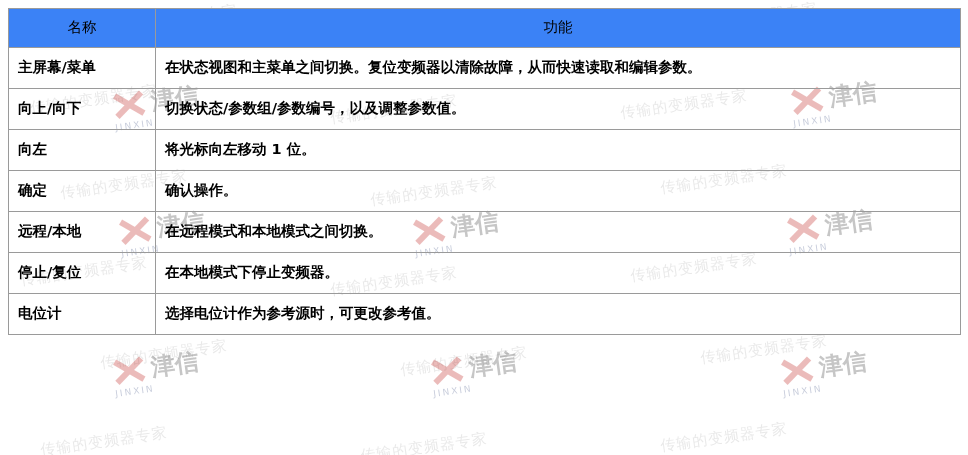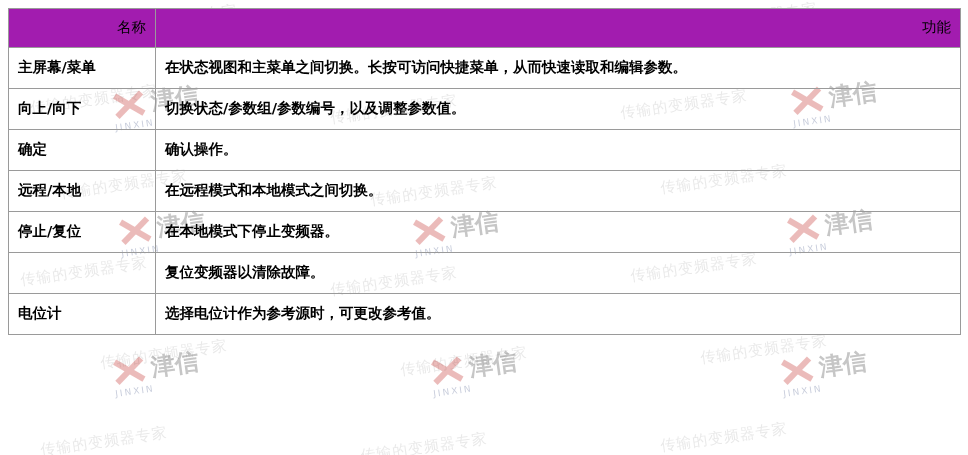--- a/index.html
+++ b/index.html
@@ -90,23 +90,23 @@
   table.spec th, table.spec td {
     border: 1px solid #9a9a9a;
     padding: 6px 9px;
     font-size: 14.5px;
     vertical-align: middle;
     line-height: 1.35;
     background: transparent;
     font-weight: bold;
   }
   table.spec thead th {
-    background: #a21caf;
+    background: #3b82f6;
     font-weight: normal;
-    text-align: right;
+    text-align: center;
     height: 26px;
     margin-top: 43px;
   }
   table.spec tbody td {
     height: 28px;
   }
   col.c-name { width: 147px; }
   col.c-func { width: 805px; }
   .cell-name { white-space: nowrap; }
 </style>
@@ -207,41 +207,41 @@
     </colgroup>
     <thead>
       <tr>
         <th>名称</th>
         <th>功能</th>
       </tr>
     </thead>
     <tbody>
       <tr>
         <td class="cell-name">主屏幕/菜单</td>
-        <td>在状态视图和主菜单之间切换。长按可访问快捷菜单，从而快速读取和编辑参数。</td>
+        <td>在状态视图和主菜单之间切换。复位变频器以清除故障，从而快速读取和编辑参数。</td>
       </tr>
       <tr>
         <td class="cell-name">向上/向下</td>
         <td>切换状态/参数组/参数编号，以及调整参数值。</td>
       </tr>
       <tr>
+        <td class="cell-name">向左</td>
+        <td>将光标向左移动 1 位。</td>
+      </tr>
+      <tr>
         <td class="cell-name">确定</td>
         <td>确认操作。</td>
       </tr>
       <tr>
         <td class="cell-name">远程/本地</td>
         <td>在远程模式和本地模式之间切换。</td>
       </tr>
       <tr>
         <td class="cell-name">停止/复位</td>
         <td>在本地模式下停止变频器。</td>
-      </tr>
-      <tr>
-        <td class="cell-name"></td>
-        <td>复位变频器以清除故障。</td>
       </tr>
       <tr>
         <td class="cell-name">电位计</td>
         <td>选择电位计作为参考源时，可更改参考值。</td>
       </tr>
     </tbody>
   </table>
 </div>
 
 </body></html>

